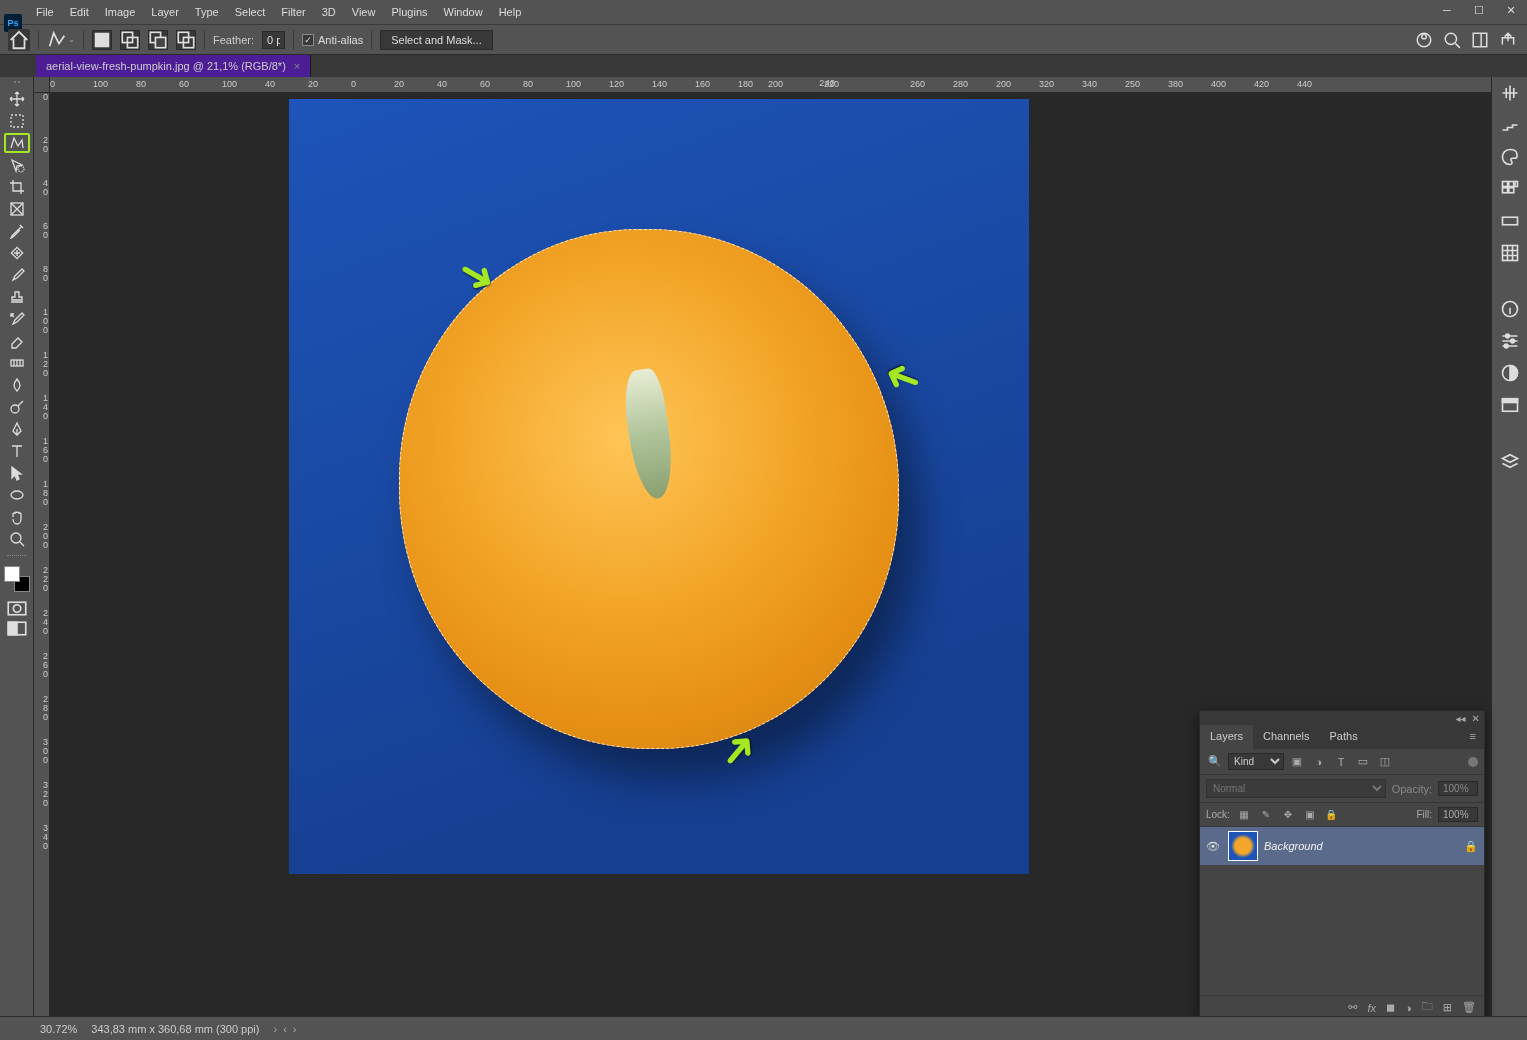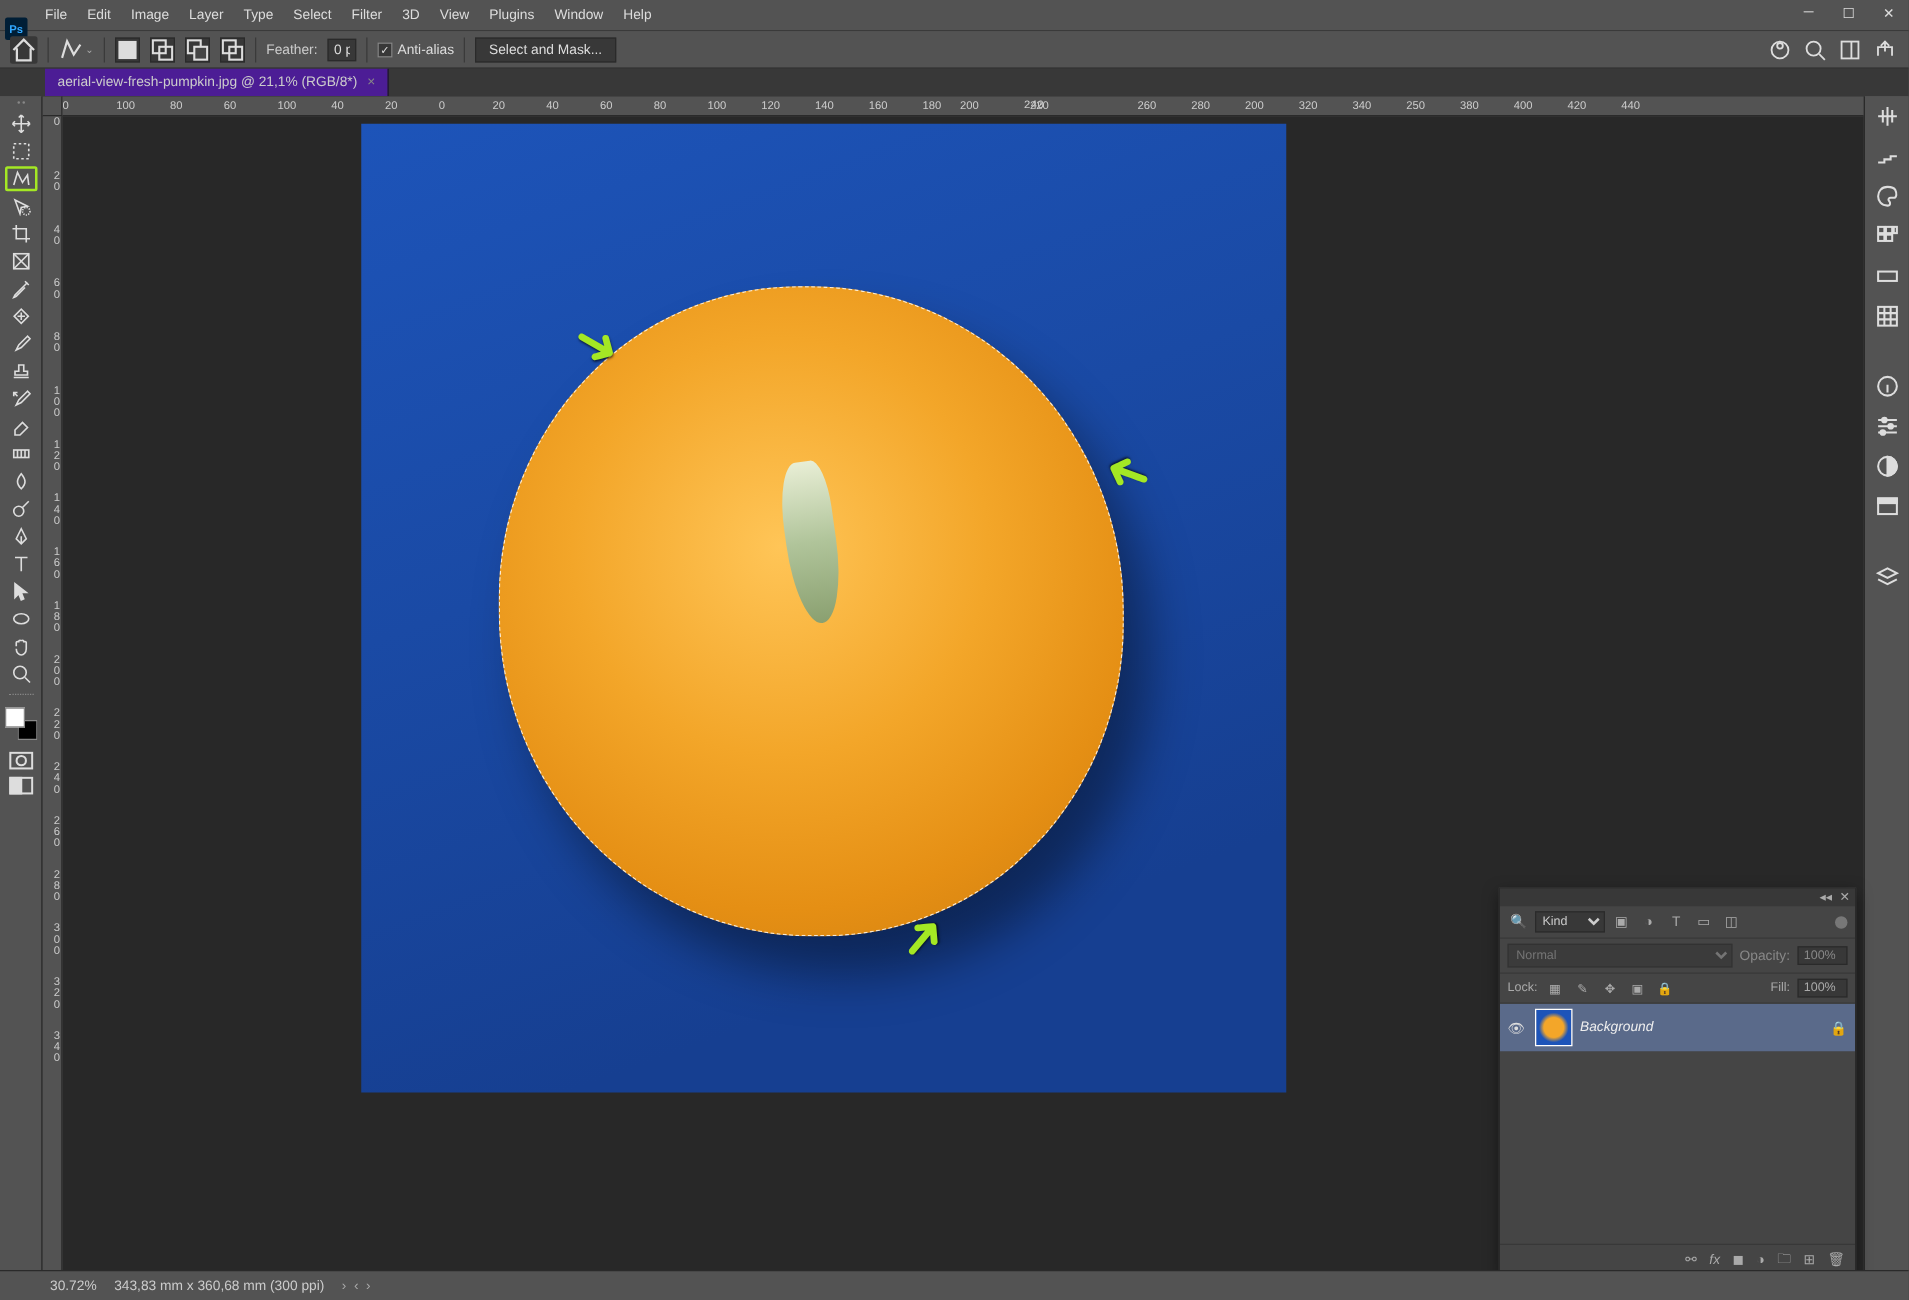--- a/index.html
+++ b/index.html
@@ -460,20 +460,26 @@
         </svg>
       </div>
   </div>
 </div>
 
 <div class="layers-panel">
   <div class="panel-header">
     <span>◂◂</span>
     <span>✕</span>
   </div>
+  <div class="tabs">
+    <div class="ptab active">Layers</div>
+    <div class="ptab">Channels</div>
+    <div class="ptab">Paths</div>
+    <div class="menu-icon">≡</div>
+  </div>
   <div class="filter-row">
     <span class="ficon">🔍</span>
     <select><option>Kind</option></select>
     <div class="ficon">▣</div>
     <div class="ficon">◑</div>
     <div class="ficon">T</div>
     <div class="ficon">▭</div>
     <div class="ficon">◫</div>
     <div class="toggle"></div>
   </div>

